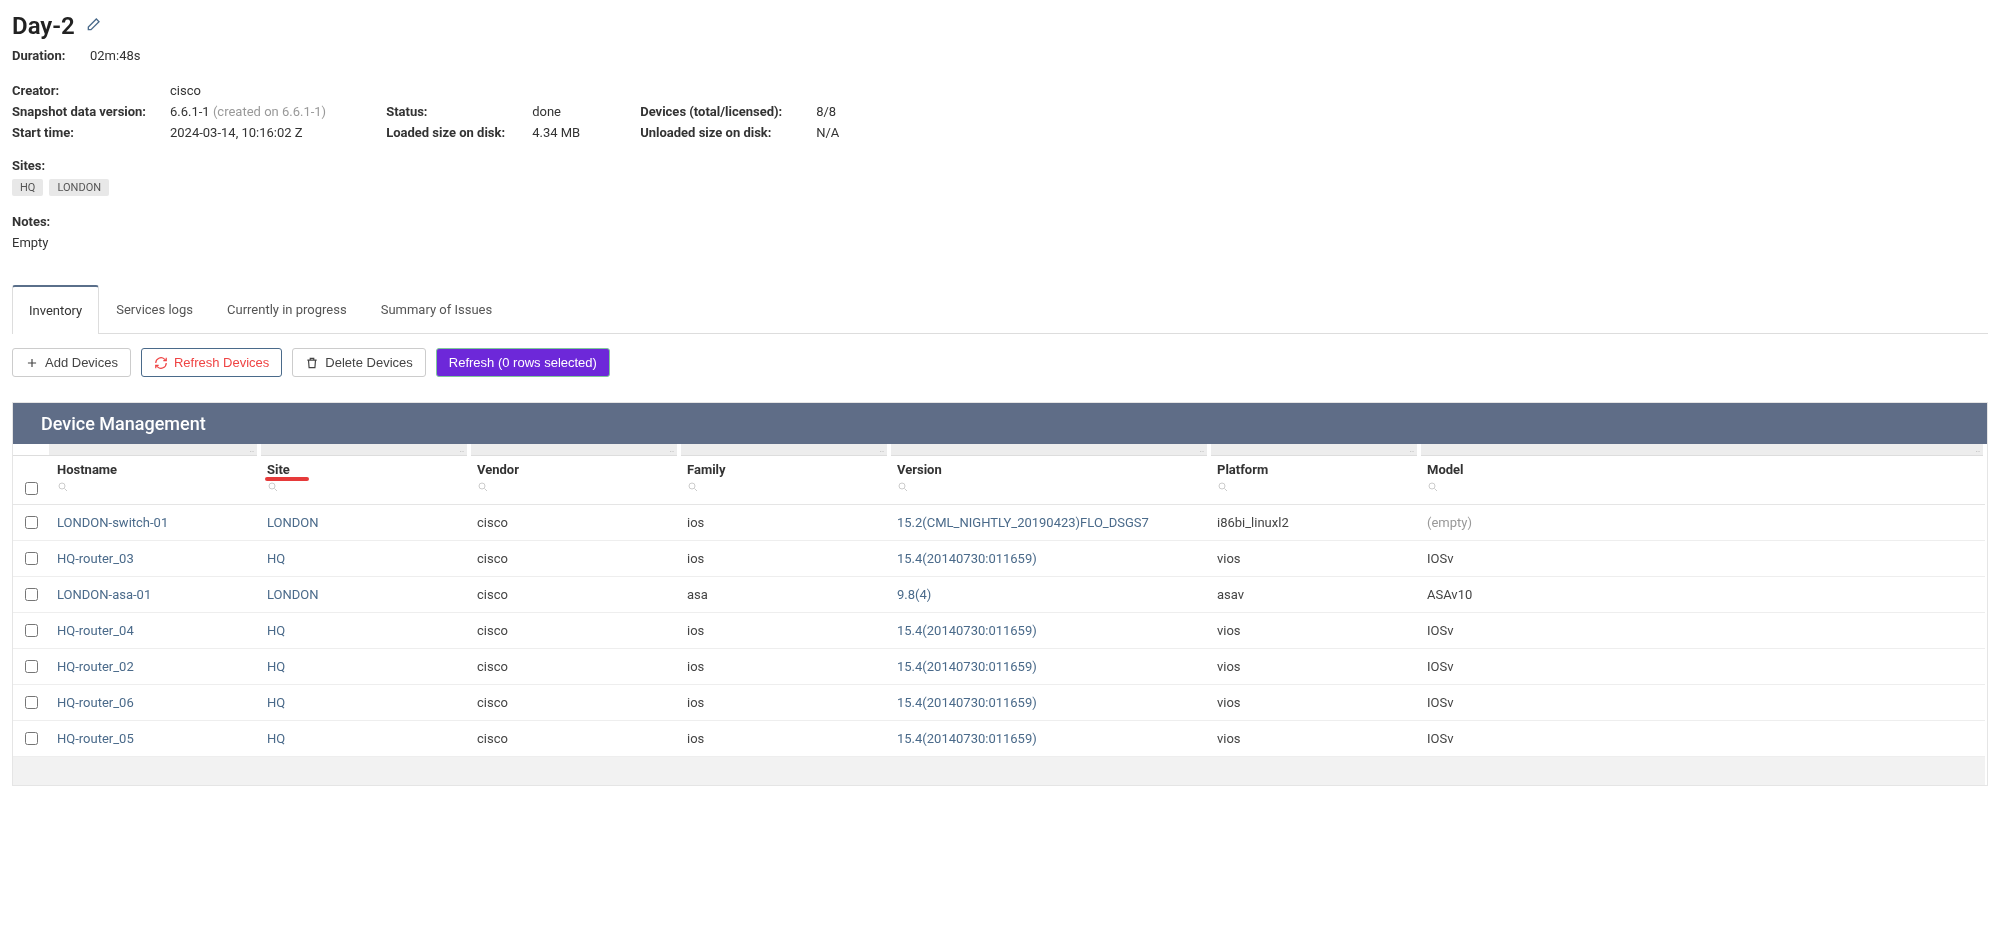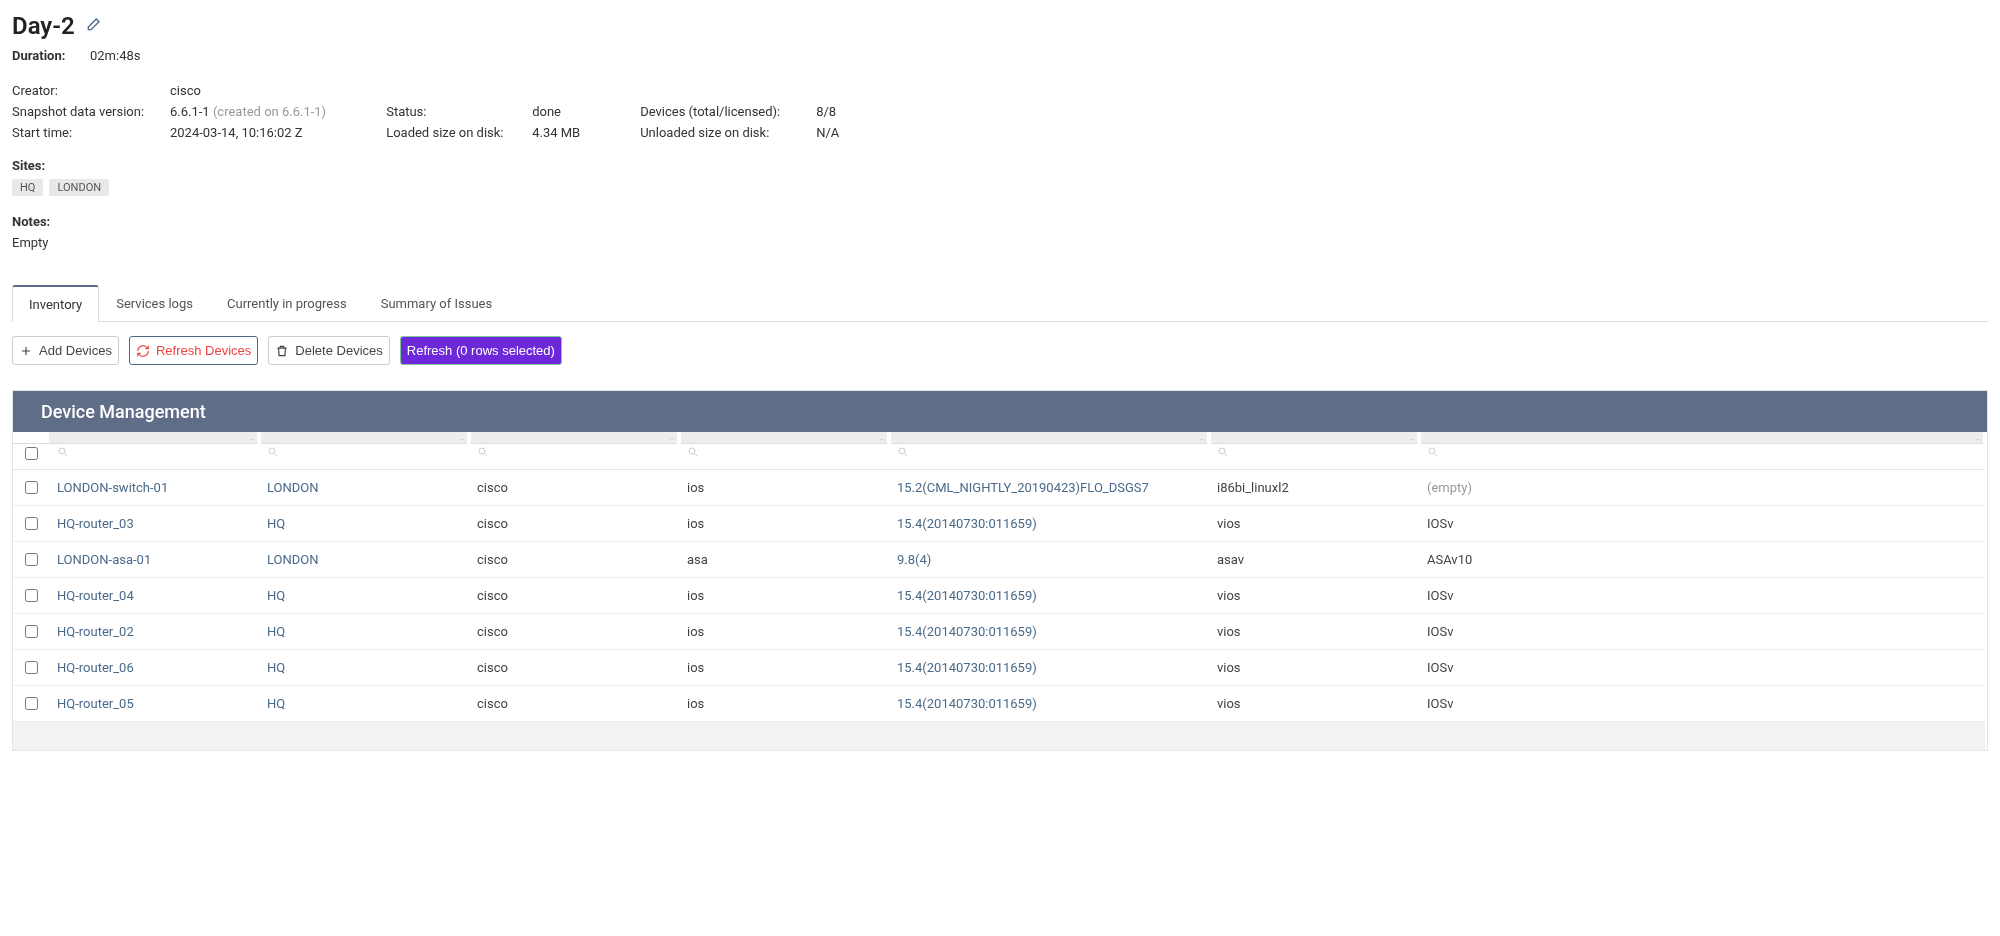--- a/index.html
+++ b/index.html
@@ -46,21 +46,21 @@
   }
   .meta-col {
     display: flex;
     flex-direction: column;
     gap: 6px;
   }
   .meta-col .row {
     display: flex;
   }
   .meta-col .row .k {
-    font-weight: 400;
+    font-weight: 700;
     margin-right: 6px;
   }
   .meta-col.col1 .row .k { min-width: 152px; }
   .meta-col.col2 .row .k { min-width: 140px; }
   .meta-col.col3 .row .k { min-width: 170px; }
   .muted {
     color: #999;
   }
   .section-label {
     font-weight: 700;
@@ -80,21 +80,21 @@
   }
   .notes-value {
     margin-top: 6px;
   }
   .tabs {
     display: flex;
     border-bottom: 1px solid #ddd;
     margin-top: 35px;
   }
   .tab {
-    padding: 10px 16px;
+    padding: 16px 16px;
     cursor: pointer;
     color: #555;
     border: 1px solid transparent;
     border-bottom: none;
     margin-bottom: -1px;
   }
   .tab.active {
     border-color: #ddd;
     border-top: 2px solid #5a6f8a;
     background: #fff;
@@ -104,21 +104,21 @@
   .toolbar {
     display: flex;
     gap: 10px;
     margin-top: 14px;
     margin-bottom: 25px;
   }
   .btn {
     display: inline-flex;
     align-items: center;
     gap: 6px;
-    padding: 6px 6px;
+    padding: 6px 12px;
     border: 1px solid #ccc;
     background: #fff;
     border-radius: 3px;
     cursor: pointer;
     font-size: 13px;
     color: #444;
   }
   .btn.primary-outline {
     border-color: #4a6a8a;
     color: #ef4444;
@@ -324,20 +324,30 @@
       <tr class="resize-row">
         <td class="checkbox-cell"></td>
         <td class="col-hostname">..</td>
         <td class="col-site">..</td>
         <td class="col-vendor">..</td>
         <td class="col-family">..</td>
         <td class="col-version">..</td>
         <td class="col-platform">..</td>
         <td>..</td>
       </tr>
+      <tr class="header-row">
+        <th class="checkbox-cell"></th>
+        <th>Hostname</th>
+        <th><span class="underline-red">Site</span></th>
+        <th>Vendor</th>
+        <th>Family</th>
+        <th>Version</th>
+        <th>Platform</th>
+        <th>Model</th>
+      </tr>
       <tr class="filter-row">
         <td class="checkbox-cell"><input type="checkbox" style=""></td>
         <td class="search-cell"><svg width="12" height="12" viewBox="0 0 24 24" fill="none" stroke="currentColor" stroke-width="2">
               <circle cx="10" cy="10" r="6"></circle>
               <path d="M20 20l-5-5"></path>
             </svg></td>
         <td class="search-cell"><svg width="12" height="12" viewBox="0 0 24 24" fill="none" stroke="currentColor" stroke-width="2">
               <circle cx="10" cy="10" r="6"></circle>
               <path d="M20 20l-5-5"></path>
             </svg></td>

